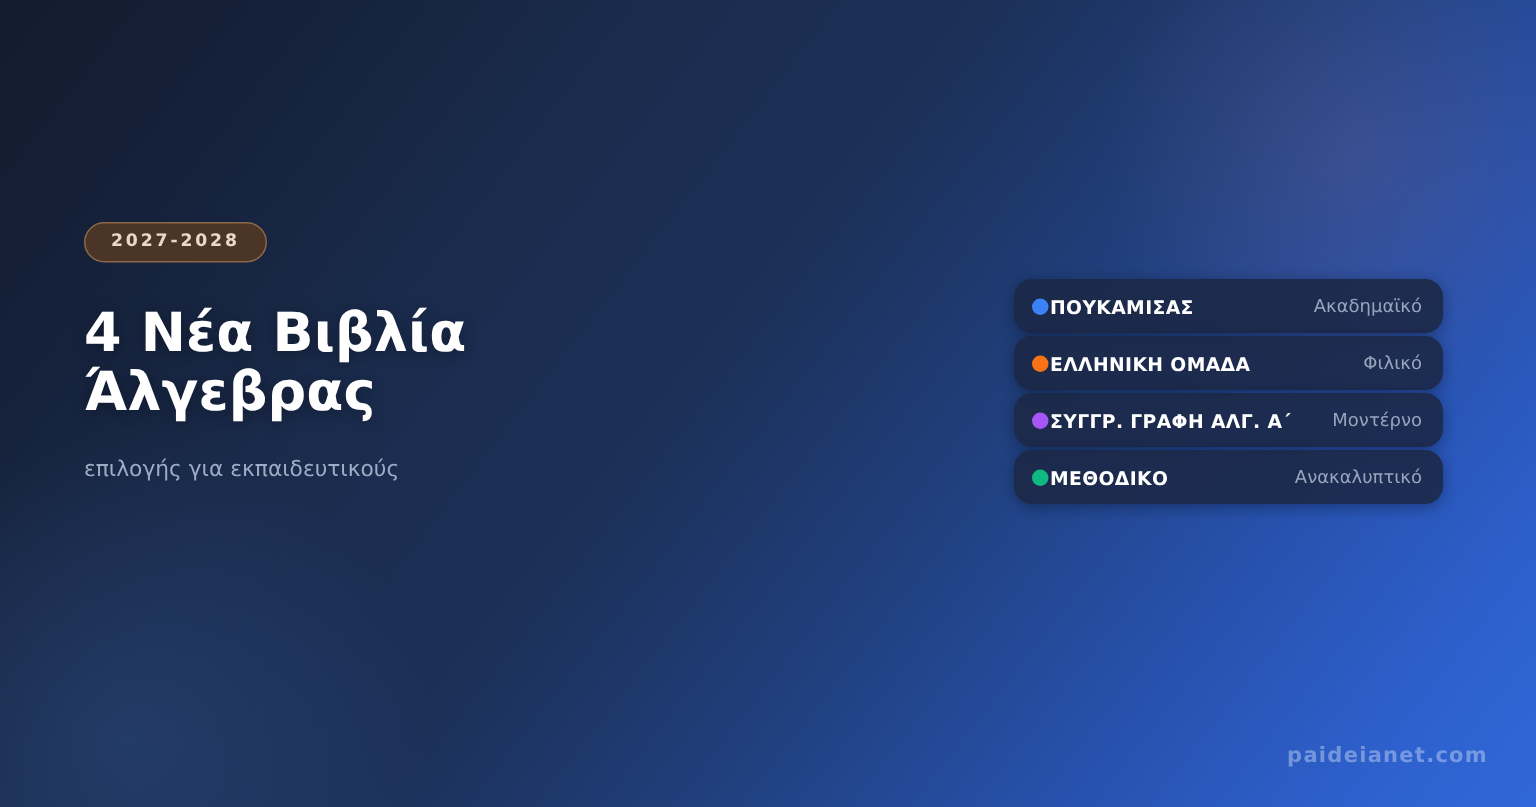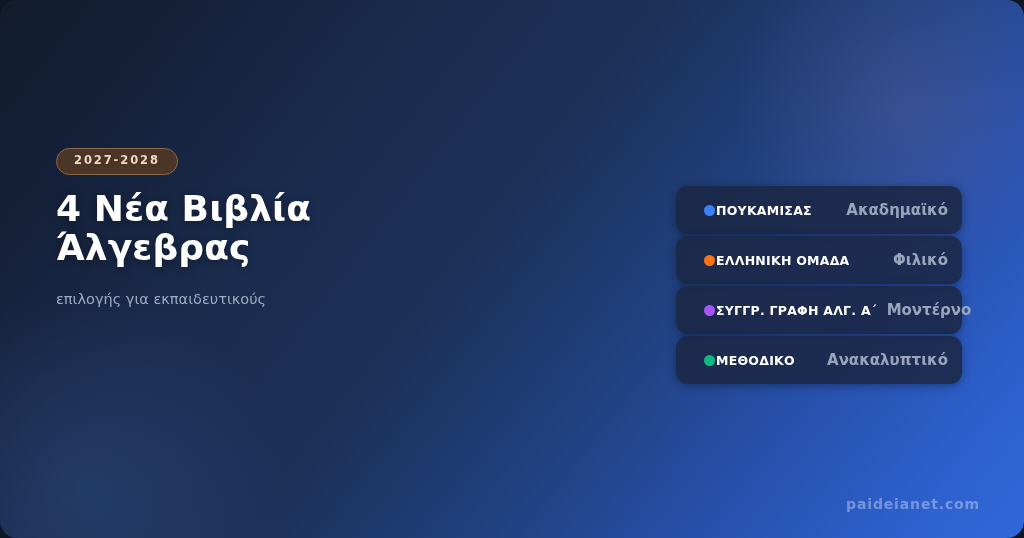--- a/index.html
+++ b/index.html
@@ -21,21 +21,20 @@
       radial-gradient(circle 260px at 85px 492px, rgba(70,120,205,0.20) 0%, rgba(70,120,205,0.08) 50%, rgba(70,120,205,0) 78%),
       linear-gradient(128deg,
         #131c2e 0%,
         #15213a 14%,
         #1a2b4c 30%,
         #1c3058 46%,
         #20407e 62%,
         #2751ad 78%,
         #2e61cf 92%,
         #3067d8 100%);
-    border-radius: 17px;
   }
 
   
   .left-col {
     position:absolute;
     left:56px;
     top:148px;
     width:420px;
   }
 
@@ -47,21 +46,21 @@
     border:1.5px solid #8d6848;
     color:#ecd9c3;
     font-size:11.5px;
     font-weight:bold;
     letter-spacing:1.9px;
     line-height:1;
     white-space:nowrap;
   }
 
   .headline {
-    margin-top:14px;
+    margin-top:28px;
     color:#ffffff;
     font-size:36px;
     font-weight:bold;
     line-height:39px;
     letter-spacing:0.1px;
     text-shadow:0 2px 10px rgba(0,0,0,0.30);
   }
   .headline .ln { display:block; white-space:nowrap; }
 
   .subhead {
@@ -79,27 +78,27 @@
     left:676px;
     top:186px;
     width:286px;
     display:flex;
     flex-direction:column;
     gap:2px;
   }
 
   .book-card {
     position:relative;
-    height:48px;
+    height:36px;
     border-radius:12px;
     background:rgba(27,39,68,0.88);
     box-shadow:0 2px 9px rgba(4,10,24,0.36);
     display:flex;
     align-items:center;
-    padding:0 14px 0 28px;
+    padding:0 14px 0 12px;
   }
 
   .dot {
     width:11px; height:11px;
     border-radius:50%;
     flex:0 0 auto;
   }
 
   .book-name {
     color:#ffffff;
@@ -107,29 +106,29 @@
     font-weight:bold;
     letter-spacing:0.25px;
     white-space:nowrap;
     margin-left:1px;
   }
 
   .book-tag {
     margin-left:auto;
     padding-left:10px;
     color:#99a5bd;
-    font-size:15px;
-    font-weight:bold;
+    font-size:12px;
+    font-weight:normal;
     white-space:nowrap;
   }
 
   
   .watermark {
     position:absolute;
-    right:44px;
+    right:32px;
     bottom:26px;
     color:rgba(211,223,245,0.44);
     font-size:14px;
     font-weight:bold;
     letter-spacing:0.85px;
     white-space:nowrap;
   }
 </style>
 </head>
 <body>

